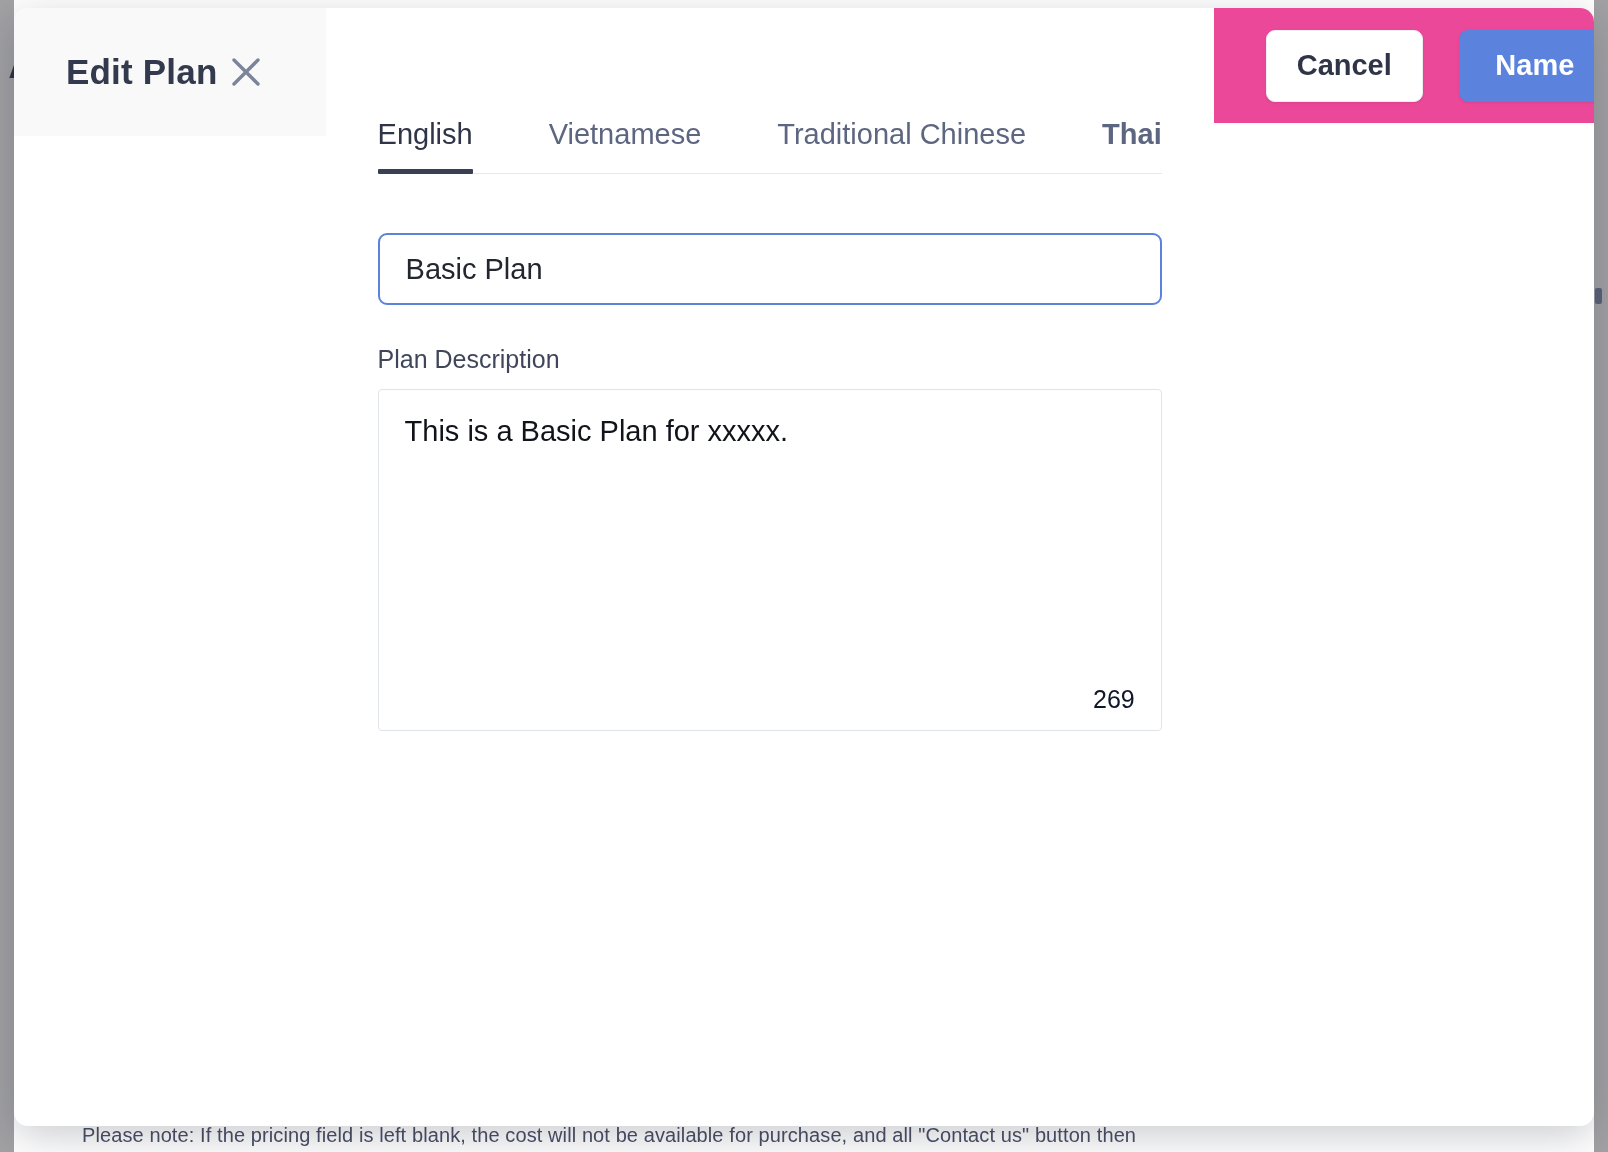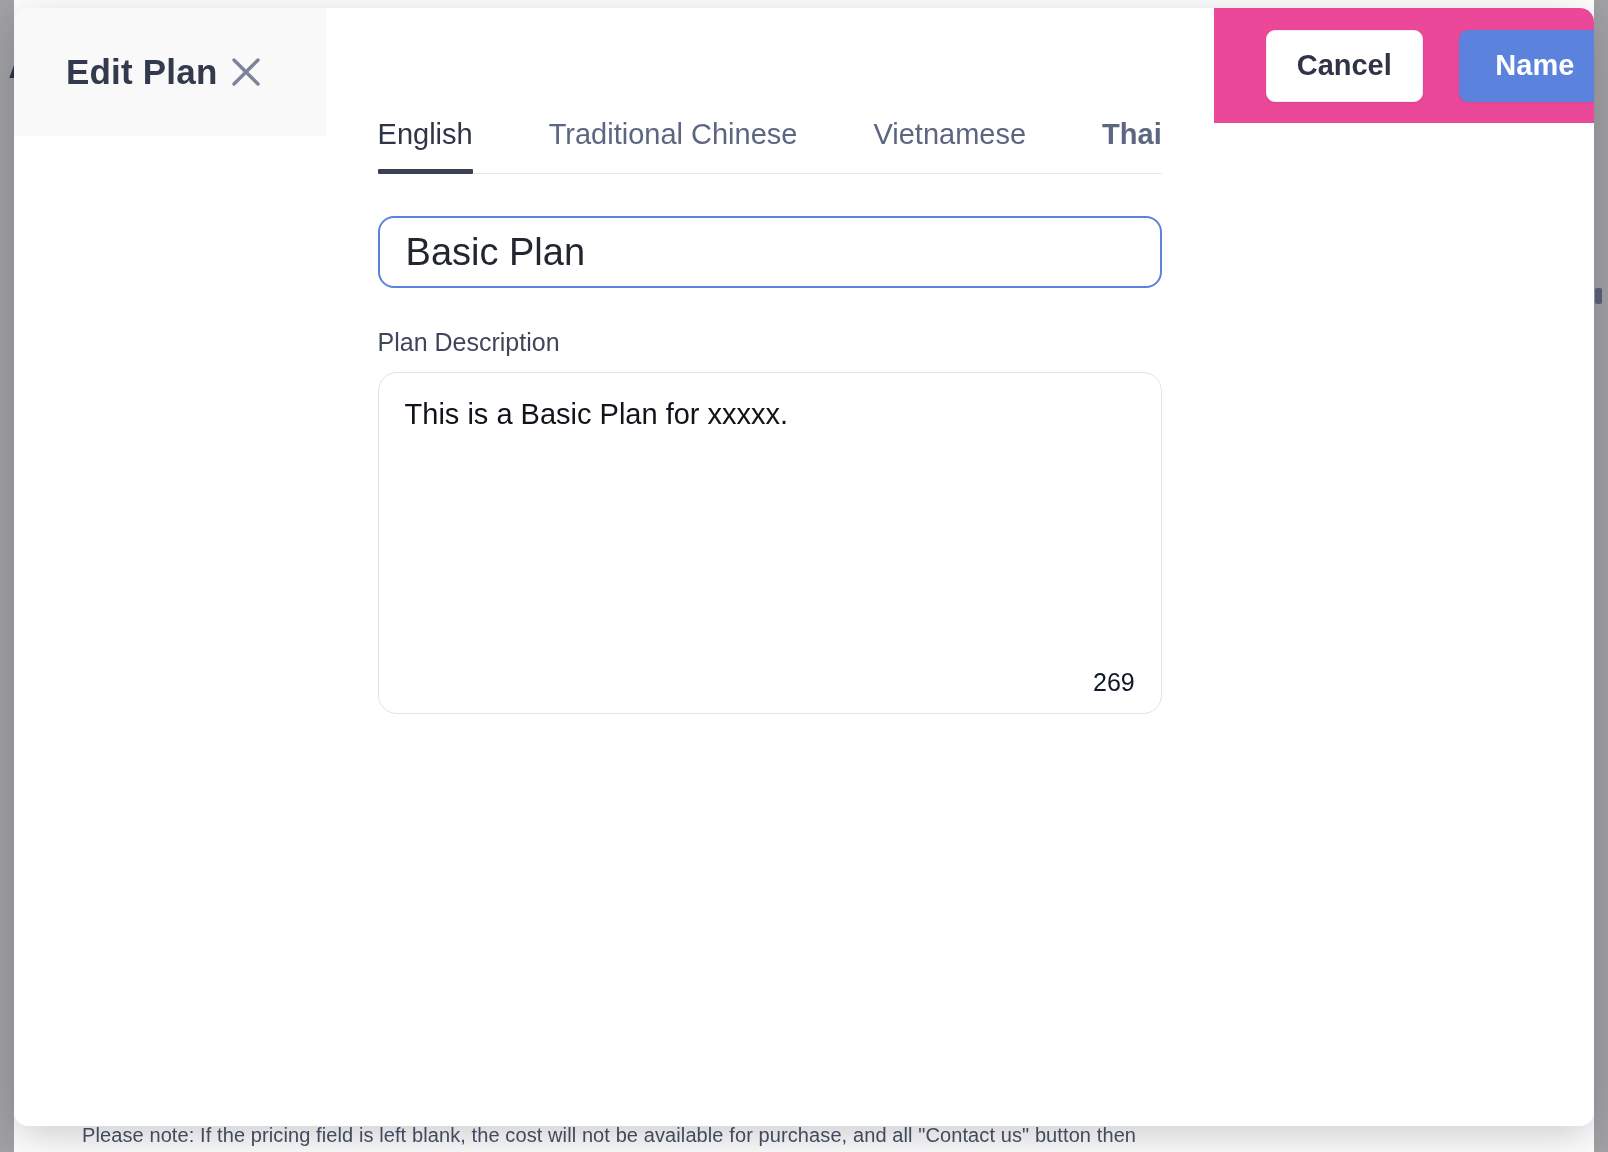--- a/index.html
+++ b/index.html
@@ -161,35 +161,36 @@
     font-size: 25px;
     color: #40465a;
     margin-bottom: 15px;
     display: block;
   }
   .text-input {
     width: 100%;
     height: 72px;
     box-sizing: border-box;
     border: 2px solid #5b82dd;
-    border-radius: 16px;
+    border-radius: 9px;
     padding: 0 26px;
-    font-size: 38px;
+    font-size: 29px;
     color: #22262f;
     font-family: inherit;
     outline: none;
     background: #ffffff;
+    margin-top: 17px;
   }
   .field-group.description { margin-top: 40px; }
   .textarea-wrap {
     position: relative;
     width: 100%;
     height: 342px;
     border: 1px solid #dfe3ea;
-    border-radius: 19px;
+    border-radius: 4px;
     box-sizing: border-box;
     background: #ffffff;
   }
   .textarea {
     width: 100%;
     height: 100%;
     box-sizing: border-box;
     border: none;
     outline: none;
     resize: none;
@@ -267,22 +268,22 @@
           <path d="M7 7 L31 31 M31 7 L7 31" stroke="#7b8499" stroke-width="3.4" stroke-linecap="round"></path>
         </svg>
       </span>
     </button>
   </div>
 
   <div class="modal-body">
 
     <div class="tabs">
       <button class="tab is-active">English</button>
+      <button class="tab">Vietnamese</button>
       <button class="tab">Traditional Chinese</button>
-      <button class="tab">Vietnamese</button>
       <button class="tab">Thai</button>
     </div>
 
     <div class="field-group">
       <input class="text-input" type="text" value="Basic Plan" style="">
     </div>
 
     <div class="field-group description">
       <label class="field-label">Plan Description</label>
       <div class="textarea-wrap">

